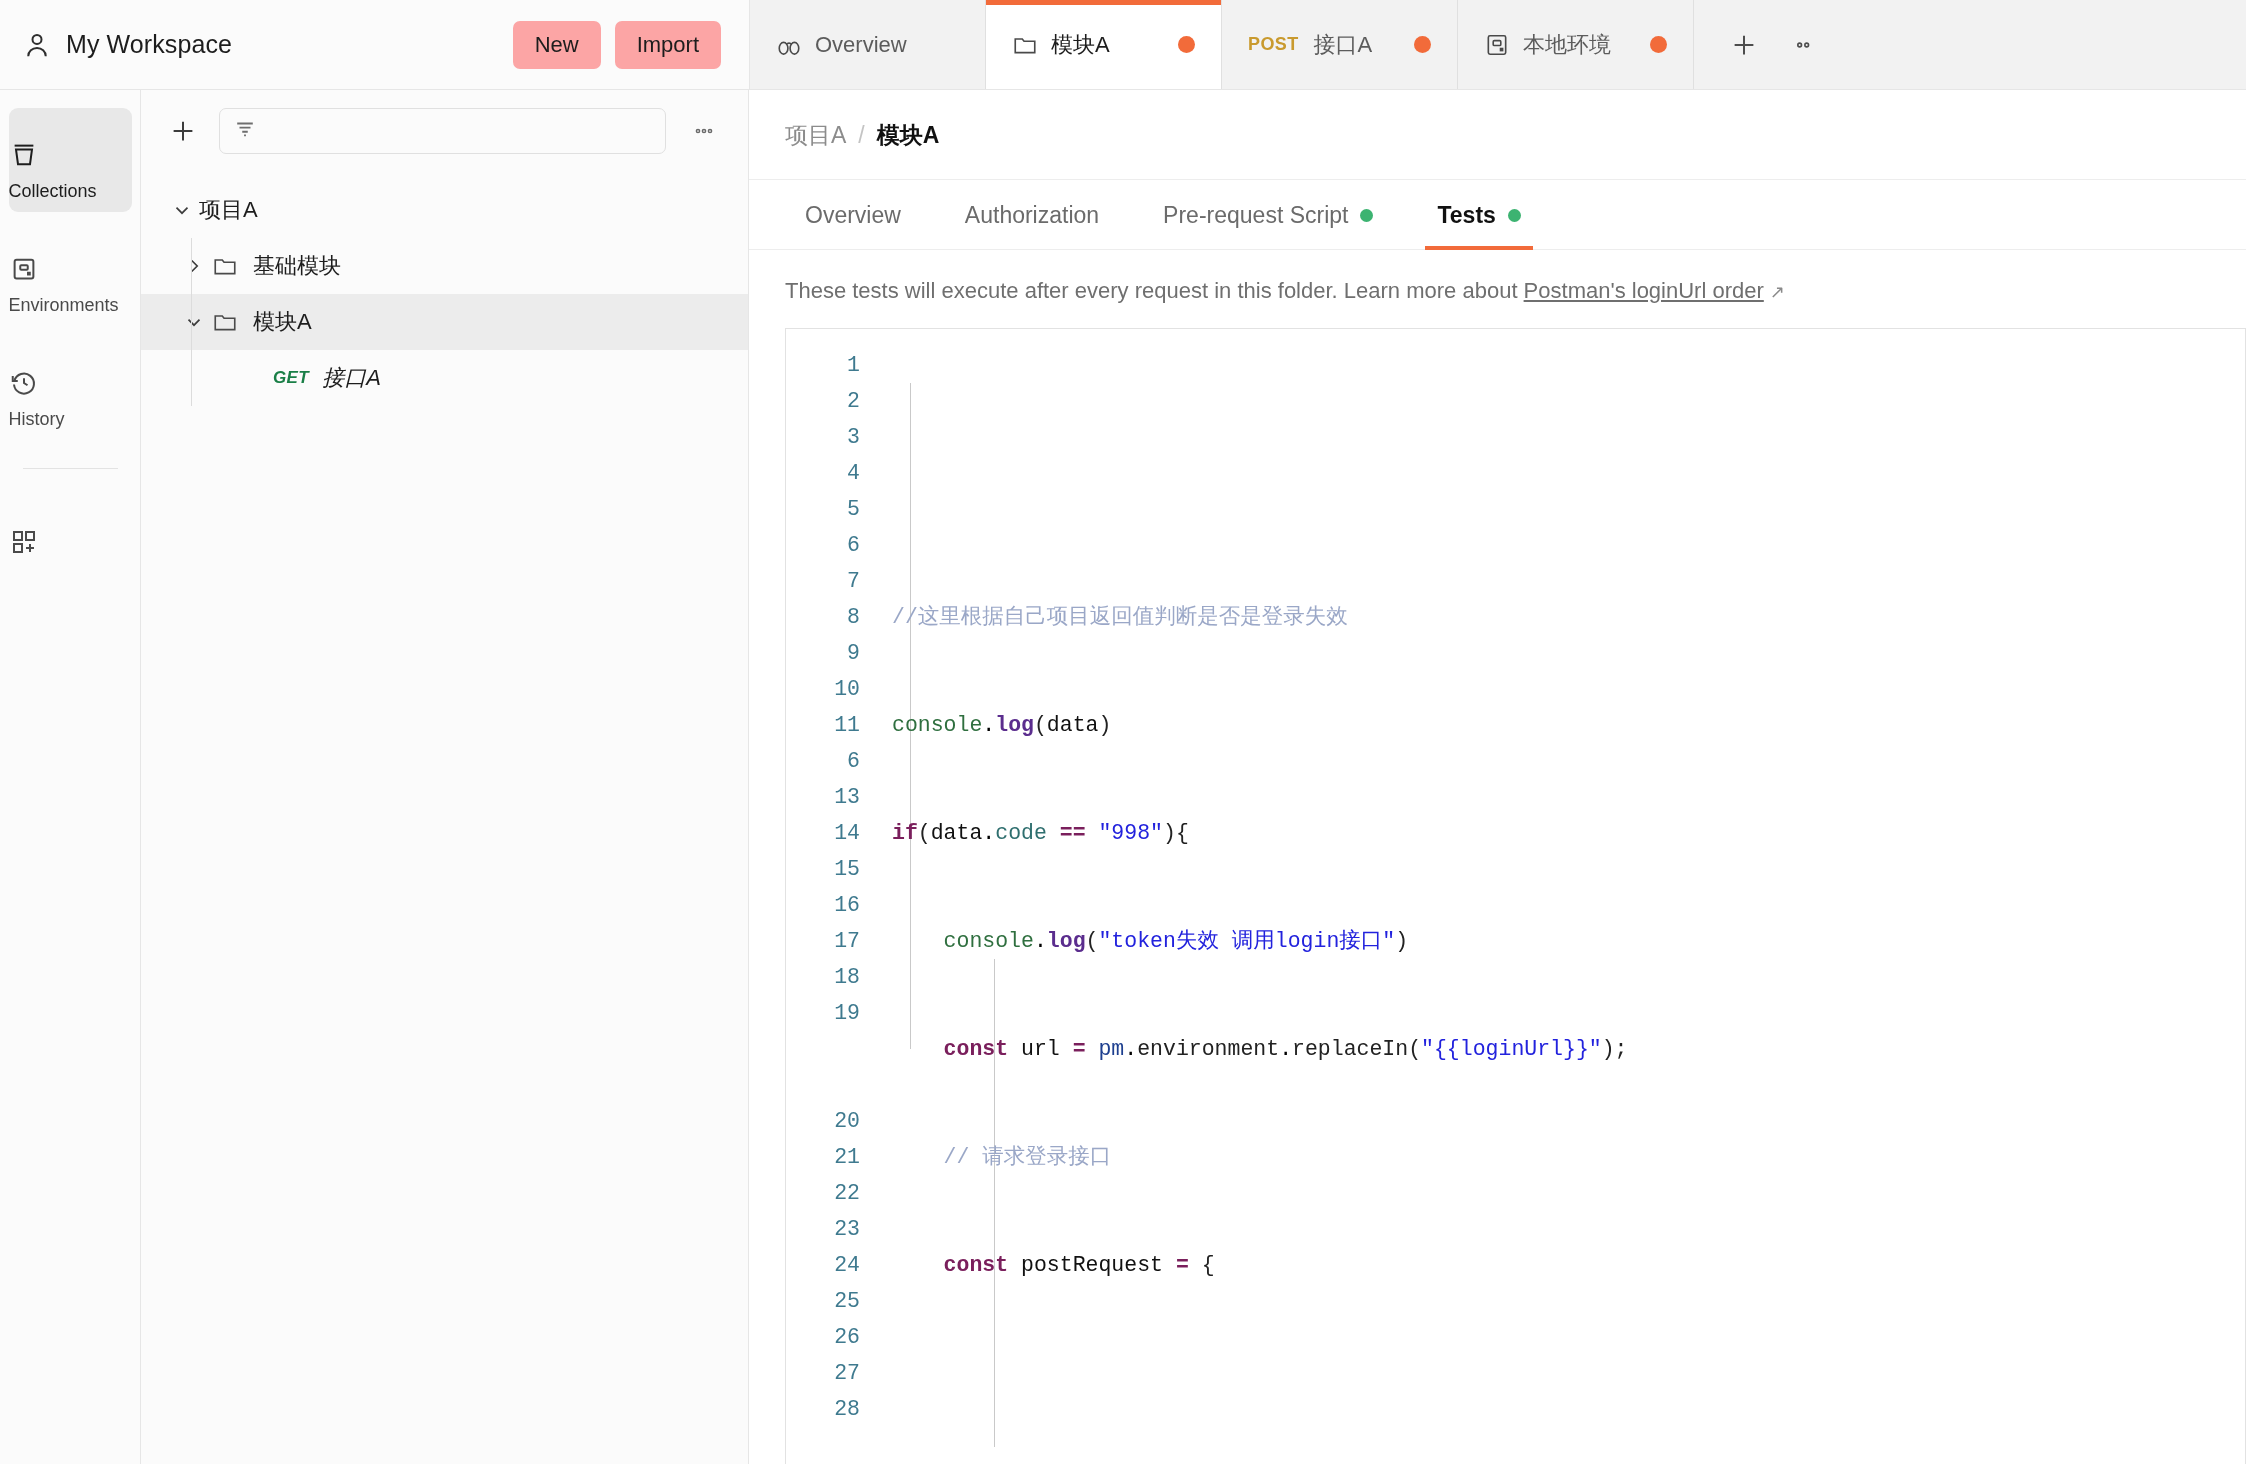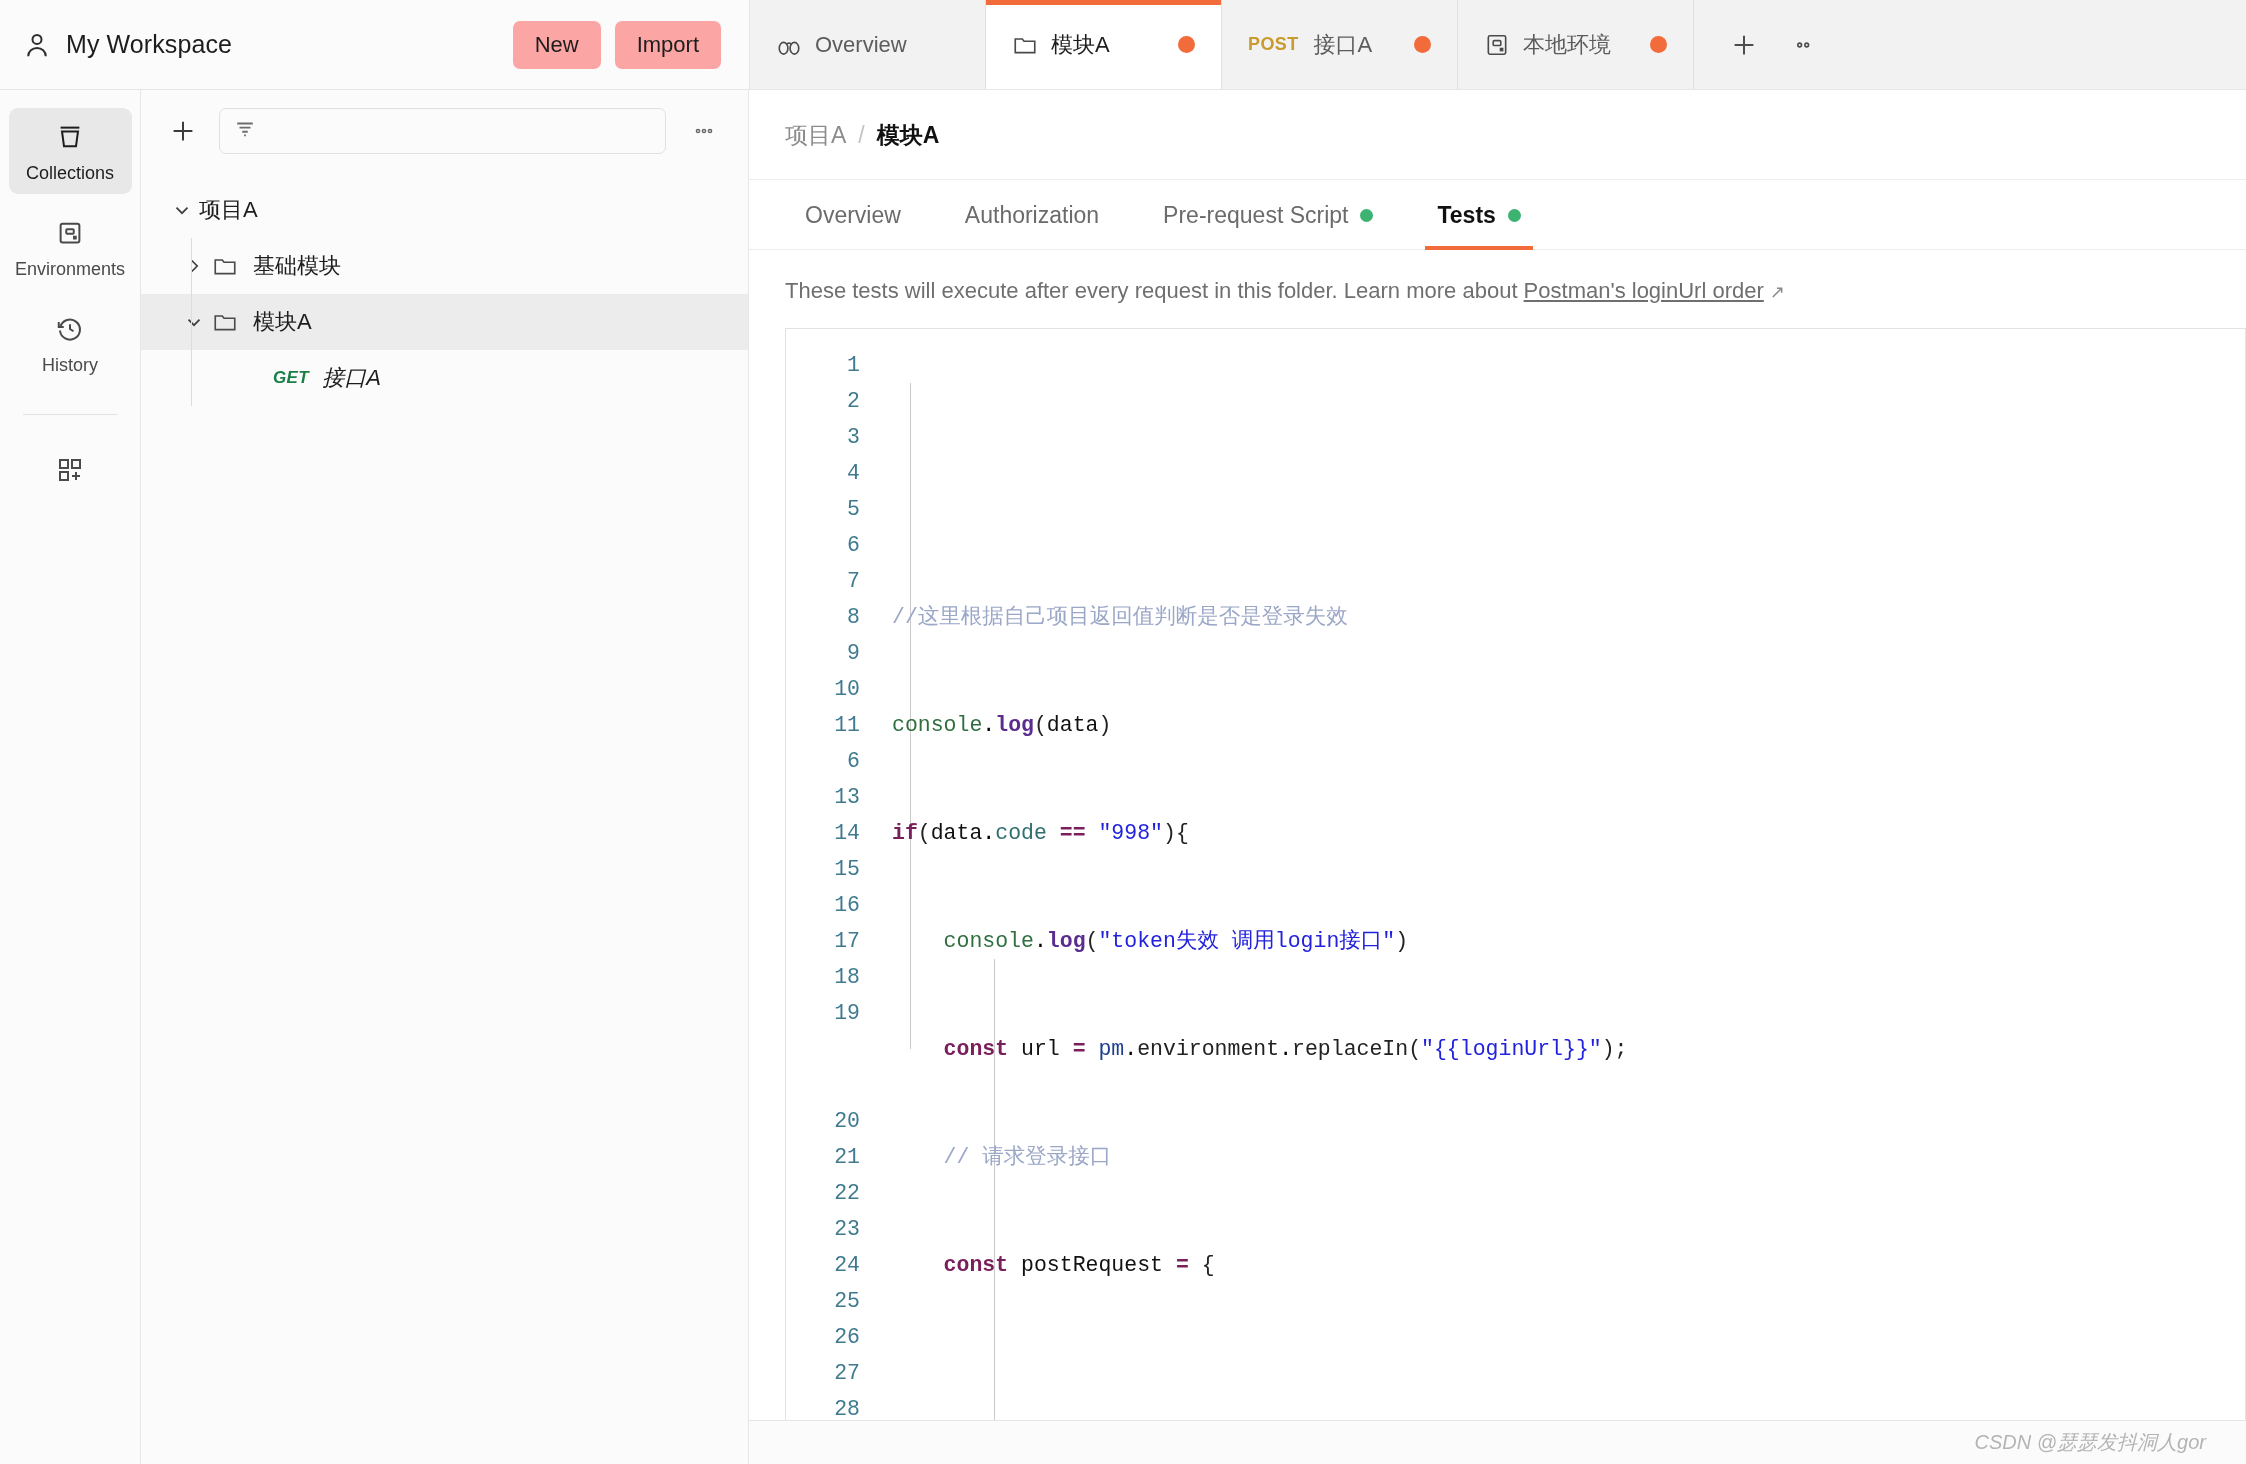--- a/index.html
+++ b/index.html
@@ -77,22 +77,22 @@
 
   
   .rail {
     width: 141px; flex: 0 0 141px;
     background: #fbfbfb;
     border-right: 1px solid #e6e6e6;
     padding-top: 18px;
     display: flex; flex-direction: column; align-items: center;
   }
   .rail-item {
-    width: 123px; padding: 14px 0 12px;
-    display: flex; flex-direction: column; align-items: center; gap: 8px;
+    width: 123px; padding: 32px 0 12px;
+    display: flex; flex-direction: column; gap: 8px;
     border-radius: 9px; cursor: pointer; color: #4a4a4a;
     margin-bottom: 10px;
   }
   .rail-item.active { background: #e8e8e8; color: #1d1d1d; }
   .rail-item .rail-label { font-size: 18px; line-height: 1; }
   .rail-sep { width: 95px; height: 1px; background: #e3e3e3; margin: 18px 0 26px; }
 
   
   .collections {
     width: 608px; flex: 0 0 608px;
@@ -498,18 +498,15 @@
             
             
             
             
             
             
           </div>
         </div>
       </div>
 
-      <div class="footer-bar">
-        <span class="watermark">CSDN @瑟瑟发抖洞人gor</span>
-      </div>
     </div>
   </div>
 </div>
 
 </body></html>

